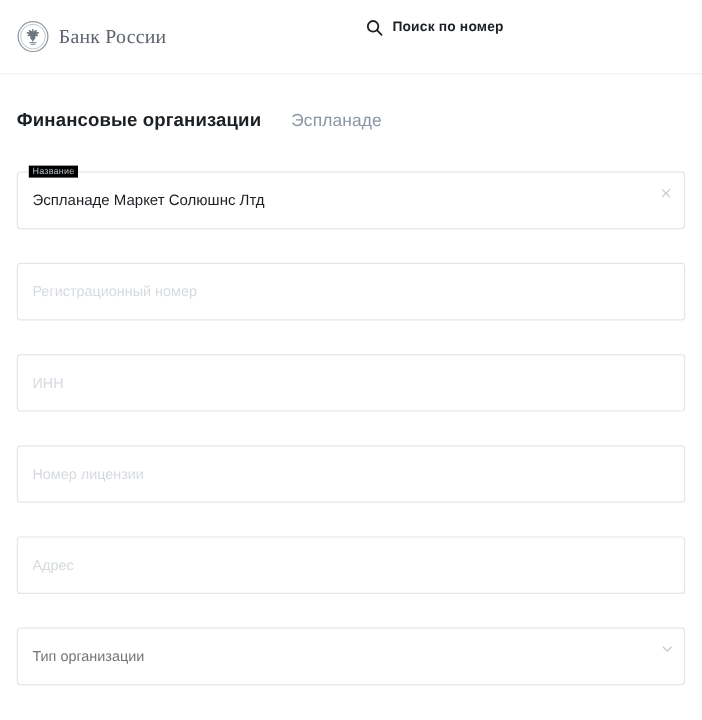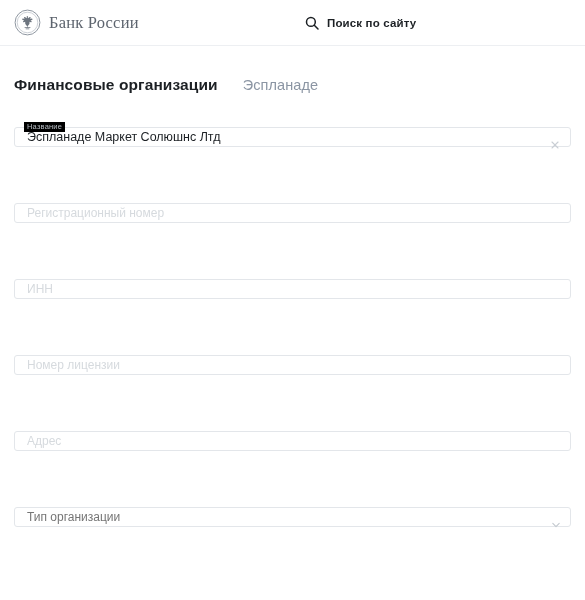--- a/index.html
+++ b/index.html
@@ -14,21 +14,21 @@
     overflow: hidden;
     background: #ffffff;
     font-family: "Liberation Sans", "DejaVu Sans", sans-serif;
     color: #1c2024;
     -webkit-font-smoothing: antialiased;
   }
 
   
   .site-header {
     position: relative;
-    height: 46px;
+    height: 62px;
     display: flex;
     align-items: center;
     border-bottom: 1px solid #edeff2;
     background: #ffffff;
   }
   .brand {
     display: flex;
     align-items: center;
     gap: 8px;
     margin-left: 14px;
@@ -108,21 +108,21 @@
   .field-row {
     position: relative;
     height: 36px;
     margin-bottom: 40px;
   }
   .field-row:last-child { margin-bottom: 0; }
 
   .text-input,
   .select-input {
     width: 100%;
-    height: 20px;
+    height: 48px;
     border: 1px solid #e3e6ea;
     border-radius: 3px;
     background: #ffffff;
     padding: 0 44px 0 12px;
     font-family: inherit;
     font-size: 12.5px;
     color: #1c2024;
     outline: none;
     display: block;
   }
@@ -200,21 +200,21 @@
     <span class="brand-name">Банк России</span>
   </a>
 
   <button class="header-search" type="button">
     <span>
       <svg class="search-icon" viewBox="0 0 14 14" xmlns="http://www.w3.org/2000/svg" aria-hidden="true">
         <circle cx="5.9" cy="5.9" r="4.4" fill="none" stroke="#1c2024" stroke-width="1.5"></circle>
         <line x1="9.3" y1="9.3" x2="13" y2="13" stroke="#1c2024" stroke-width="1.5" stroke-linecap="round"></line>
       </svg>
     </span>
-    <span class="header-search-label">Поиск по сайту</span>
+    <span class="header-search-label">Поиск по номер</span>
   </button>
 
 </header>
 
 <div class="page-titles">
   <h1 class="page-title">Финансовые организации</h1>
   <a class="section-link" href="#">Эспланаде</a>
 </div>
 
 <form class="filter-form">

